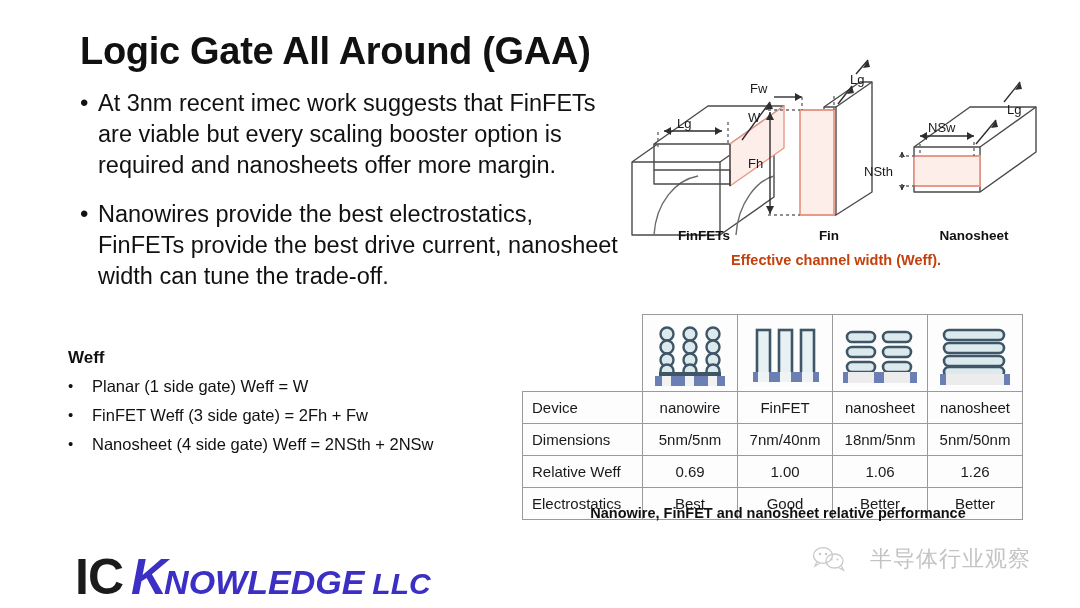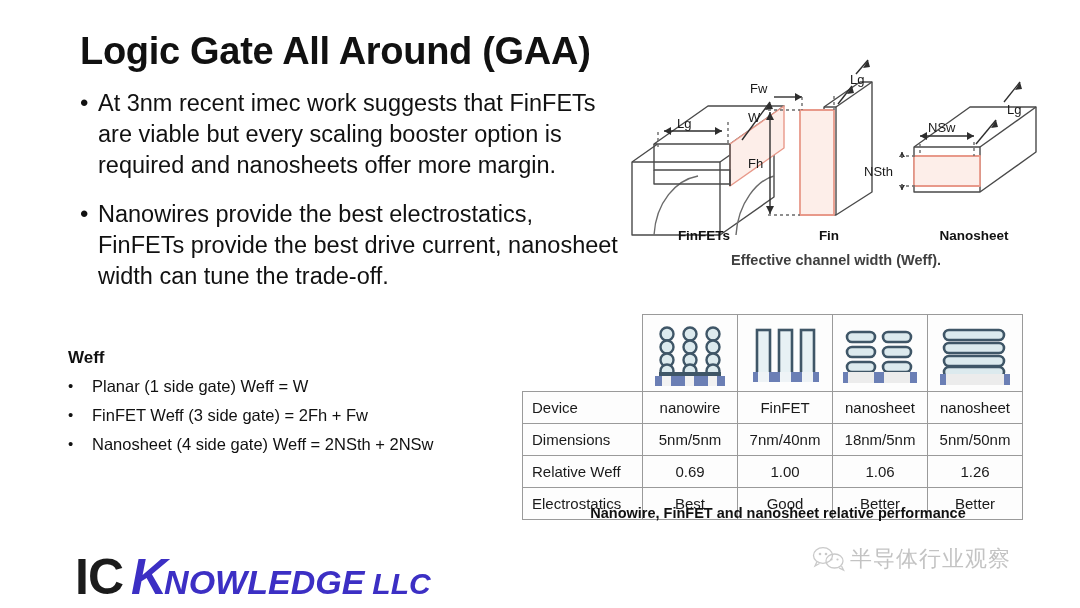--- a/index.html
+++ b/index.html
@@ -58,33 +58,33 @@
     font-style:italic;letter-spacing:0px;margin-left:-2px;
   }
   .logo .llc{
     font-size:30px;font-weight:bold;color:#3c2fc4;
     font-style:italic;margin-left:8px;
   }
 
   
   .watermark{
     position:absolute;left:812px;top:544px;
-    display:flex;align-items:center;gap:4px;
+    display:flex;align-items:center;gap:24px;
     opacity:.45;
   }
   .watermark .wtxt{
     font-size:22px;color:#7b7b7b;letter-spacing:1px;
     font-family:"DejaVu Sans", sans-serif;
   }
 
   
   .figure-top{position:absolute;left:624px;top:52px;width:424px;height:220px;}
   .fig-caption{
     position:absolute;left:624px;top:252px;width:424px;
-    text-align:center;font-size:14.5px;font-weight:bold;color:#404040;
+    text-align:center;font-size:14.5px;font-weight:bold;color:#c2410c;
   }
   .devlabel{
     position:absolute;font-size:13.5px;font-weight:bold;color:#111;
     text-align:center;
   }
 
   
   .tbl-wrap{position:absolute;left:522px;top:314px;}
   table.perf{
     border-collapse:collapse;

